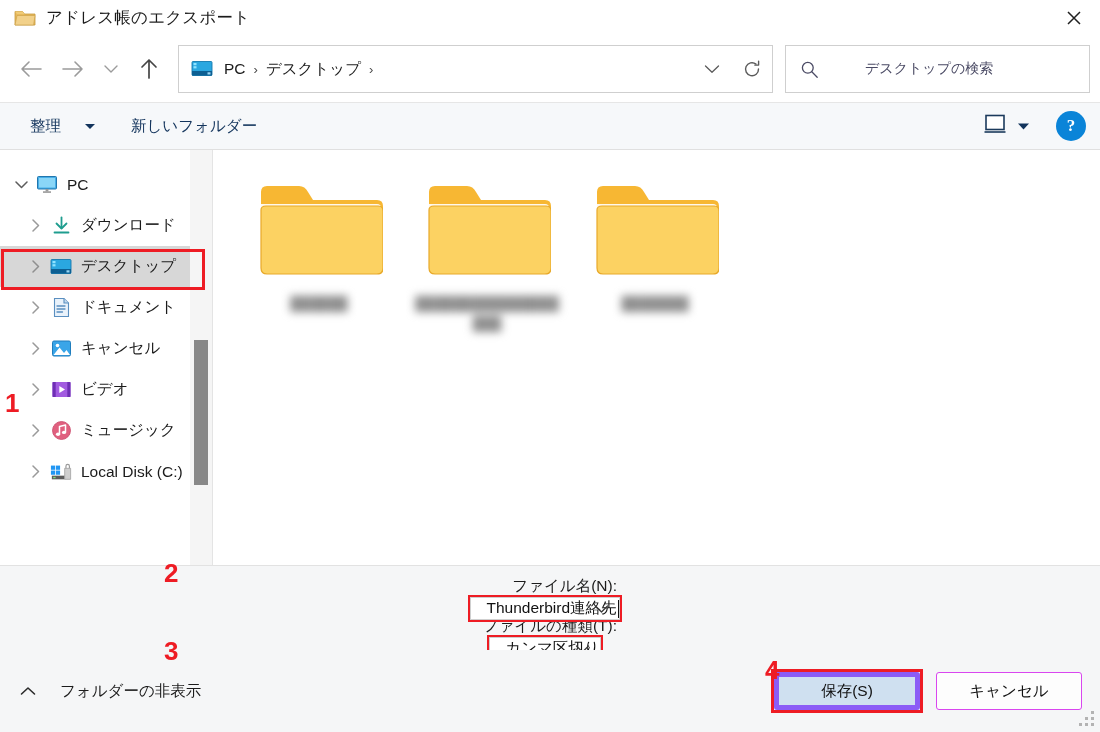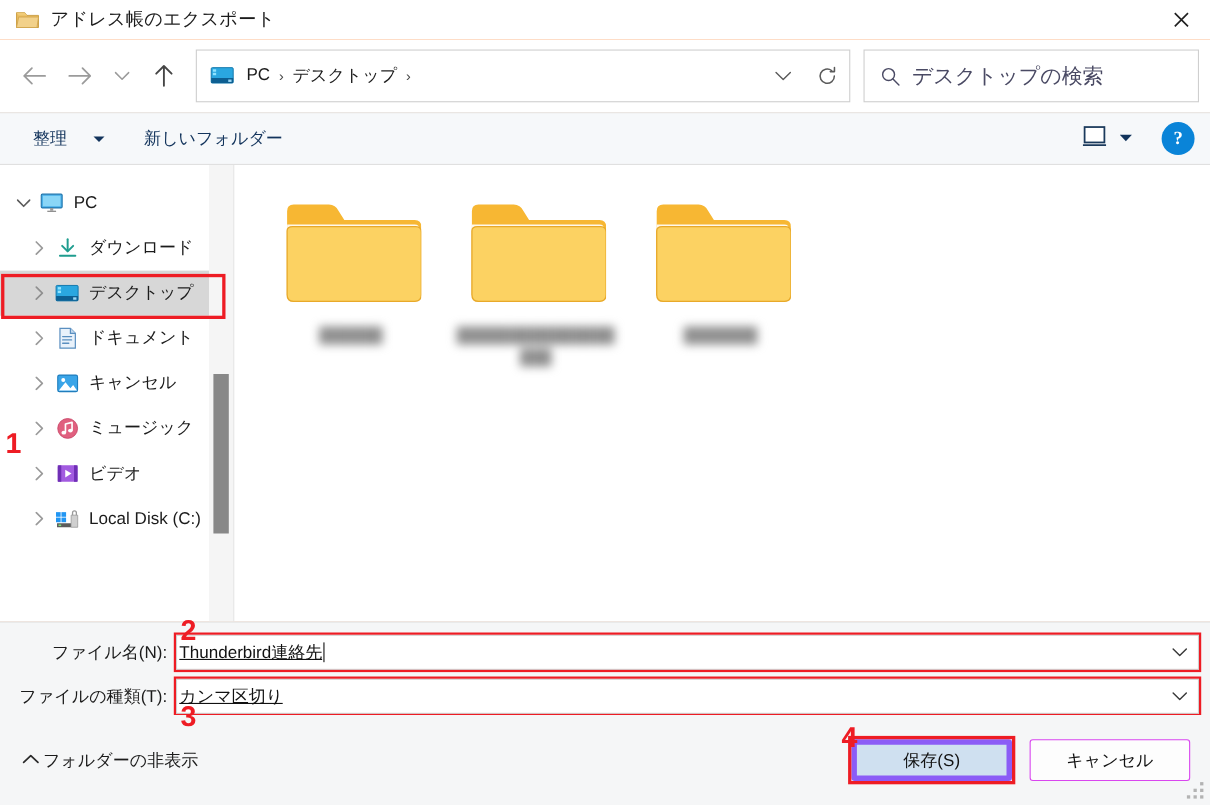--- a/index.html
+++ b/index.html
@@ -13,21 +13,21 @@
     font-family: "Liberation Sans", "DejaVu Sans", sans-serif;
     background: #ffffff;
     color: #000000;
     -webkit-font-smoothing: antialiased;
   }
 
   #dialog {
     position: relative;
     width: 1100px;
     height: 732px;
-    background: #f97316;
+    background: #3b82f6;
     box-sizing: border-box;
     display: flex;
     flex-direction: column;
   }
 
   
   .titlebar {
     height: 36px;
     display: flex;
     align-items: center;
@@ -135,23 +135,24 @@
     box-sizing: border-box;
     flex: 0 0 auto;
   }
   .search-icon {
     margin: 0 10px 0 14px;
     flex: 0 0 auto;
     display: flex;
     align-items: center;
   }
   .search-placeholder {
-    font-size: 19px;
+    font-size: 14px;
     color: #4a4a64;
     white-space: nowrap;
+    margin-left: 36px;
   }
 
   
   .cmdbar {
     height: 48px;
     background: #f6f8fa;
     border-top: 1px solid #e6e6e6;
     border-bottom: 1px solid #e0e0e0;
     display: flex;
     align-items: center;
@@ -302,20 +303,21 @@
     border-top: 1px solid #e2e2e2;
     padding: 0;
     position: relative;
   }
   .field-row {
     display: flex;
     align-items: center;
     height: 34px;
     margin: 0;
     padding: 0 10px 0 0;
+    flex-direction: column;
   }
   .field-row.first { margin-top: 10px; }
   .field-row.second { margin-top: 6px; }
   .field-label {
     width: 160px;
     text-align: right;
     padding-right: 8px;
     font-size: 15.5px;
     color: #1b1b1b;
     flex: 0 0 auto;
@@ -334,24 +336,23 @@
     min-width: 0;
   }
   .combo.highlight {
     outline: 2px solid #ee1c24;
     outline-offset: 0px;
     border-color: #cfcfcf;
   }
   .combo-value {
     font-size: 15.5px;
     color: #111111;
-    padding-left: 2px;
+    padding-left: 15px;
     white-space: nowrap;
     overflow: hidden;
-    text-decoration: underline;
   }
   .caret-text {
     display: inline-block;
     width: 1px;
     height: 18px;
     background: #111;
     margin-left: 1px;
     vertical-align: -3px;
   }
   .combo-arrow {
@@ -367,21 +368,21 @@
     background: #f5f6f7;
     display: flex;
     align-items: center;
     padding: 0 18px 0 20px;
     box-sizing: border-box;
     position: relative;
   }
   .hide-folders {
     display: flex;
     align-items: center;
-    gap: 3px;
+    gap: 24px;
     font-size: 15.5px;
     color: #1b1b1b;
     cursor: default;
     white-space: nowrap;
   }
   .action-spacer { flex: 1 1 auto; }
   .btn {
     width: 146px;
     height: 38px;
     font-size: 15.5px;
@@ -637,46 +638,46 @@
         <span class="tree-label">キャンセル</span>
       </div>
 
       <div class="tree-item lvl1">
         <span class="tw">
           <svg width="9" height="13" viewBox="0 0 9 13">
               <path d="M2 1 L7.5 6.5 L2 12" stroke="#9a9a9a" stroke-width="1.5" fill="none" stroke-linecap="round" stroke-linejoin="round"></path>
             </svg>
         </span>
         <span class="tree-ico">
+          <svg width="21" height="19" viewBox="0 0 21 19">
+            <rect x="1.5" y="2" width="18" height="15" rx="1.5" fill="#a25be0"></rect>
+            <rect x="1.5" y="2" width="3.2" height="15" fill="#6f2fb5"></rect>
+            <rect x="16.3" y="2" width="3.2" height="15" fill="#6f2fb5"></rect>
+            <path d="M8.3 6 L14 9.5 L8.3 13 Z" fill="#ffffff"></path>
+          </svg>
+        </span>
+        <span class="tree-label">ビデオ</span>
+      </div>
+
+      <div class="tree-item lvl1">
+        <span class="tw">
+          <svg width="9" height="13" viewBox="0 0 9 13">
+              <path d="M2 1 L7.5 6.5 L2 12" stroke="#9a9a9a" stroke-width="1.5" fill="none" stroke-linecap="round" stroke-linejoin="round"></path>
+            </svg>
+        </span>
+        <span class="tree-ico">
           <svg width="21" height="21" viewBox="0 0 21 21">
             <circle cx="10.5" cy="10.5" r="9" fill="#e0607f"></circle>
             <circle cx="10.5" cy="10.5" r="9" fill="none" stroke="#c94668" stroke-width="0.8"></circle>
             <path d="M8.5 14 L8.5 6.5 L14.5 5 L14.5 12" stroke="#ffffff" stroke-width="1.5" fill="none" stroke-linecap="round" stroke-linejoin="round"></path>
             <ellipse cx="7" cy="14.3" rx="2.1" ry="1.7" fill="#ffffff"></ellipse>
             <ellipse cx="13" cy="12.4" rx="2.1" ry="1.7" fill="#ffffff"></ellipse>
           </svg>
         </span>
         <span class="tree-label">ミュージック</span>
-      </div>
-
-      <div class="tree-item lvl1">
-        <span class="tw">
-          <svg width="9" height="13" viewBox="0 0 9 13">
-              <path d="M2 1 L7.5 6.5 L2 12" stroke="#9a9a9a" stroke-width="1.5" fill="none" stroke-linecap="round" stroke-linejoin="round"></path>
-            </svg>
-        </span>
-        <span class="tree-ico">
-          <svg width="21" height="19" viewBox="0 0 21 19">
-            <rect x="1.5" y="2" width="18" height="15" rx="1.5" fill="#a25be0"></rect>
-            <rect x="1.5" y="2" width="3.2" height="15" fill="#6f2fb5"></rect>
-            <rect x="16.3" y="2" width="3.2" height="15" fill="#6f2fb5"></rect>
-            <path d="M8.3 6 L14 9.5 L8.3 13 Z" fill="#ffffff"></path>
-          </svg>
-        </span>
-        <span class="tree-label">ビデオ</span>
       </div>
 
       <div class="tree-item lvl1">
         <span class="tw">
           <svg width="9" height="13" viewBox="0 0 9 13">
               <path d="M2 1 L7.5 6.5 L2 12" stroke="#9a9a9a" stroke-width="1.5" fill="none" stroke-linecap="round" stroke-linejoin="round"></path>
             </svg>
         </span>
         <span class="tree-ico">
           <svg width="24" height="20" viewBox="0 0 24 20">

